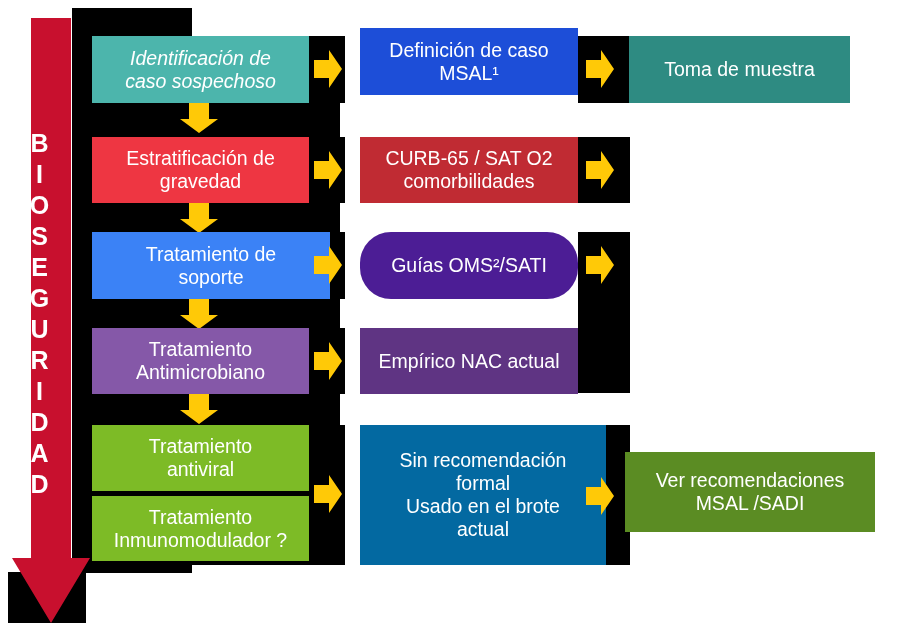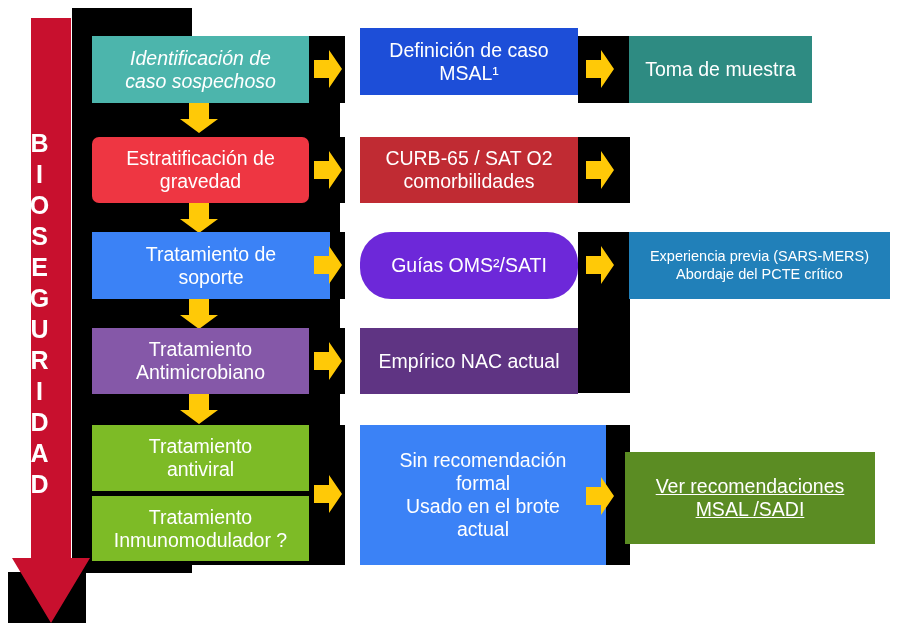--- a/index.html
+++ b/index.html
@@ -109,29 +109,29 @@
 
   <div class="box f19" style="left:360px; top:28px; width:218px; height:67px; background:#1d4ed8;">Definición de caso
 MSAL¹</div>
 
   <div class="ar" style="left:586px; top:50px;">
     <svg width="28" height="38" viewBox="0 0 28 38">
       <polygon points="0,10 15,10 15,0 28,19 15,38 15,28 0,28" fill="#FFC907"></polygon>
     </svg>
   </div>
 
-  <div class="box f19" style="left:629px; top:36px; width:183px; height:67px; background:#2E8B82;">Toma de muestra</div>
+  <div class="box f19" style="left:629px; top:36px; width:221px; height:67px; background:#2E8B82;">Toma de muestra</div>
 
   <div class="ar" style="left:180px; top:103px;">
     <svg width="38" height="30" viewBox="0 0 38 30">
       <polygon points="9,0 29,0 29,16 38,16 19,30 0,16 9,16" fill="#FFC907"></polygon>
     </svg>
   </div>
 
-  <div class="box f19" style="left:92px; top:137px; width:217px; height:66px; background:#EE3642;border-radius:7px;">Estratificación de
+  <div class="box f19" style="left:92px; top:137px; width:217px; height:66px; background:#EE3642;">Estratificación de
 gravedad</div>
 
   <div class="ar" style="left:314px; top:151px;">
     <svg width="28" height="38" viewBox="0 0 28 38">
       <polygon points="0,10 15,10 15,0 28,19 15,38 15,28 0,28" fill="#FFC907"></polygon>
     </svg>
   </div>
 
   <div class="box f19" style="left:360px; top:137px; width:218px; height:66px; background:#C02B33;">CURB-65 / SAT O2
 comorbilidades</div>
@@ -151,30 +151,28 @@
 
   <div class="box f19" style="left:92px; top:232px; width:238px; height:67px; background:#3b82f6;">Tratamiento de
 soporte</div>
 
   <div class="ar" style="left:314px; top:246px;">
     <svg width="28" height="38" viewBox="0 0 28 38">
       <polygon points="0,10 15,10 15,0 28,19 15,38 15,28 0,28" fill="#FFC907"></polygon>
     </svg>
   </div>
 
-  <div class="box f19" style="left:360px; top:232px; width:218px; height:67px; background:#6d28d9;border-radius:31px;">Guías OMS²/SATI</div>
+  <div class="box f19" style="left:360px; top:232px; width:218px; height:67px; background:#4c1d95;border-radius:31px;">Guías OMS²/SATI</div>
 
   <div class="ar" style="left:586px; top:246px;">
     <svg width="28" height="38" viewBox="0 0 28 38">
       <polygon points="0,10 15,10 15,0 28,19 15,38 15,28 0,28" fill="#FFC907"></polygon>
     </svg>
   </div>
 
-  <div class="box f14" style="left:629px; top:232px; width:261px; height:67px; background:#2180B9;">Experiencia previa (SARS-MERS)
-Abordaje del PCTE crítico</div>
 
   <div class="ar" style="left:180px; top:299px;">
     <svg width="38" height="30" viewBox="0 0 38 30">
       <polygon points="9,0 29,0 29,16 38,16 19,30 0,16 9,16" fill="#FFC907"></polygon>
     </svg>
   </div>
 
   <div class="box f19" style="left:92px; top:328px; width:217px; height:66px; background:#8558A8;">Tratamiento
 Antimicrobiano</div>
 
@@ -188,36 +186,36 @@
 
   <div class="ar" style="left:180px; top:394px;">
     <svg width="38" height="30" viewBox="0 0 38 30">
       <polygon points="9,0 29,0 29,16 38,16 19,30 0,16 9,16" fill="#FFC907"></polygon>
     </svg>
   </div>
 
   <div class="box f19" style="left:92px; top:425px; width:217px; height:66px; background:#7DBB26;">Tratamiento
 antiviral</div>
 
-  <div class="box f19" style="left:360px; top:425px; width:246px; height:140px; background:#3b82f6;">Sin recomendación
+  <div class="box f19" style="left:360px; top:425px; width:246px; height:140px; background:#0369a1;">Sin recomendación
 formal
 Usado en el brote
 actual</div>
 
   <div class="ar" style="left:314px; top:475px;">
     <svg width="28" height="38" viewBox="0 0 28 38">
       <polygon points="0,10 15,10 15,0 28,19 15,38 15,28 0,28" fill="#FFC907"></polygon>
     </svg>
   </div>
 
   <div class="ar" style="left:586px; top:477px;">
     <svg width="28" height="38" viewBox="0 0 28 38">
       <polygon points="0,10 15,10 15,0 28,19 15,38 15,28 0,28" fill="#FFC907"></polygon>
     </svg>
   </div>
 
-  <div class="box f19" style="left:625px; top:452px; width:250px; height:92px; background:#5B8C23;text-decoration:underline;">Ver recomendaciones
+  <div class="box f19" style="left:625px; top:452px; width:250px; height:80px; background:#5B8C23;">Ver recomendaciones
 MSAL /SADI</div>
 
   <div class="box f19" style="left:92px; top:496px; width:217px; height:65px; background:#7DBB26;">Tratamiento
 Inmunomodulador ?</div>
 
 </div>
 
 </body></html>

